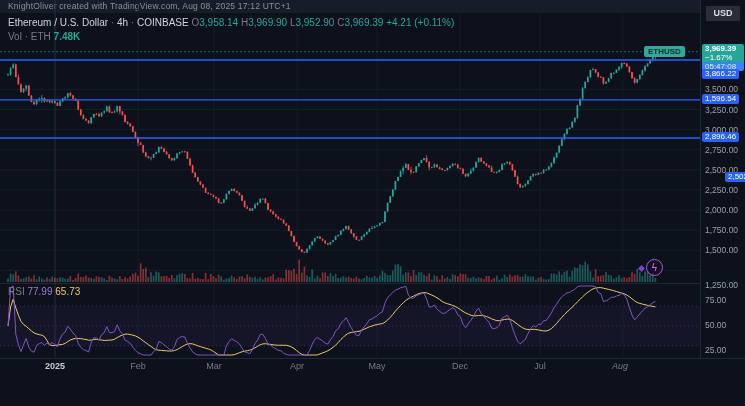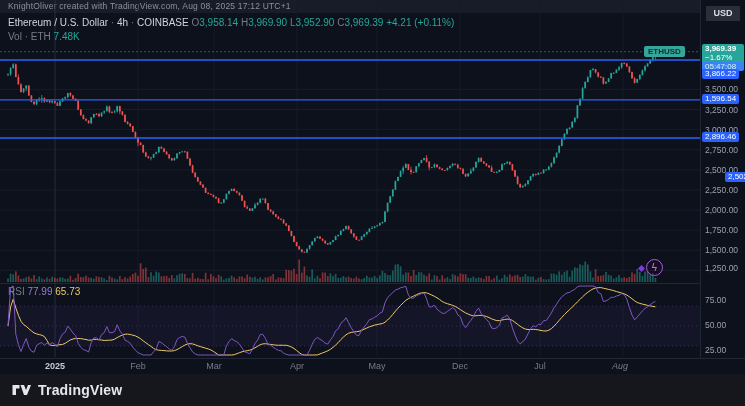--- a/index.html
+++ b/index.html
@@ -8,21 +8,21 @@
        font-family:"Liberation Sans",sans-serif;-webkit-font-smoothing:antialiased;}
   .topbar{position:absolute;left:0;top:0;width:745px;height:13px;background:#171c29;
           color:#8b919e;font-size:8.5px;line-height:13px;padding-left:8px;letter-spacing:.2px;}
   svg.pane{position:absolute;left:0;display:block;}
   #price-svg{top:0;}
   #rsi-svg{top:283px;border-top:1px solid #222738;}
   .legend{position:absolute;left:8px;top:17px;font-size:10px;color:#d1d4dc;white-space:nowrap;}
   .legend .mut{color:#787b86;}
   .legend .val{color:#26a69a;}
   .legend2{position:absolute;left:8px;top:31px;font-size:10px;color:#787b86;white-space:nowrap;}
-  .legend2 .val{color:#26a69a;}
+  .legend2 .val{color:#26a69a;font-weight:bold;}
   .rsi-legend{position:absolute;left:8px;top:286px;font-size:10px;color:#787b86;white-space:nowrap;}
   .rsi-legend .v1{color:#9b7dd4;}
   .rsi-legend .v2{color:#edc967;}
   .scale{position:absolute;left:700px;top:0;width:45px;height:358px;border-left:1px solid #222738;background:#0d111c;}
   .usd-btn{position:absolute;left:5px;top:6px;width:34px;height:15px;background:#2a2e39;color:#dbdde3;
            font-size:9px;font-weight:bold;text-align:center;line-height:15px;border-radius:0;}
   .axis-label{position:absolute;left:4px;font-size:8.5px;color:#9aa0ac;white-space:nowrap;}
   .line-label{position:absolute;left:1px;background:#2962ff;color:#fff;font-size:8px;line-height:10px;
               padding:0 3px;border-radius:2px;white-space:nowrap;}
   .cur-label{position:absolute;left:1px;width:42px;border-radius:2px;overflow:hidden;font-size:8px;color:#fff;text-align:left;}
@@ -882,42 +882,35 @@
     </div>
   <div class="axis-label" style="top: 84.4326px;">3,500.00</div>
       <div class="axis-label" style="top: 104.537px;">3,250.00</div>
       <div class="axis-label" style="top: 124.642px;">3,000.00</div>
       <div class="axis-label" style="top: 144.746px;">2,750.00</div>
       <div class="axis-label" style="top: 164.851px;">2,500.00</div>
       <div class="axis-label" style="top: 184.956px;">2,250.00</div>
       <div class="axis-label" style="top: 205.06px;">2,000.00</div>
       <div class="axis-label" style="top: 225.165px;">1,750.00</div>
       <div class="axis-label" style="top: 245.27px;">1,500.00</div>
-      <div class="axis-label" style="top: 263px;">1,250.00</div>
+      <div class="axis-label" style="top: 280px;">1,250.00</div>
       <div class="line-label" style="top: 69.4817px;">3,866.22</div>
       <div class="line-label" style="top: 94.35px;">1,596.54</div>
       <div class="line-label" style="top: 132.468px;">2,896.46</div>
       <div class="line-label" style="top: 172.12px; margin-left: 23px;">2,502.87</div>
       <div class="axis-label" style="top: 295px;">75.00</div>
       <div class="axis-label" style="top: 320px;">50.00</div>
       <div class="axis-label" style="top: 345px;">25.00</div>
     </div>
 
   <div class="time-axis" id="time-axis">
       <div class="t-label year" style="left: 55px;">2025</div>
       <div class="t-label" style="left: 138px;">Feb</div>
       <div class="t-label" style="left: 214px;">Mar</div>
       <div class="t-label" style="left: 297px;">Apr</div>
       <div class="t-label" style="left: 377px;">May</div>
       <div class="t-label" style="left: 460px;">Dec</div>
       <div class="t-label" style="left: 540px;">Jul</div>
       <div class="t-label" style="left: 620px; font-style: italic;">Aug</div>
     </div>
 
-  <div class="footer">
-    <svg width="19" height="16" viewBox="0 0 38 28">
-      <path fill="#e4e6ea" d="M1 4 h14 v7 h-7 v13 h-7 z"></path>
-      <polygon fill="#e4e6ea" points="17,4 24,4 28,14 32,4 38,4 30,24 24,24"></polygon>
-    </svg>
-    <span class="brand">TradingView</span>
-  </div>
 
 </div>
 
 </body></html>

